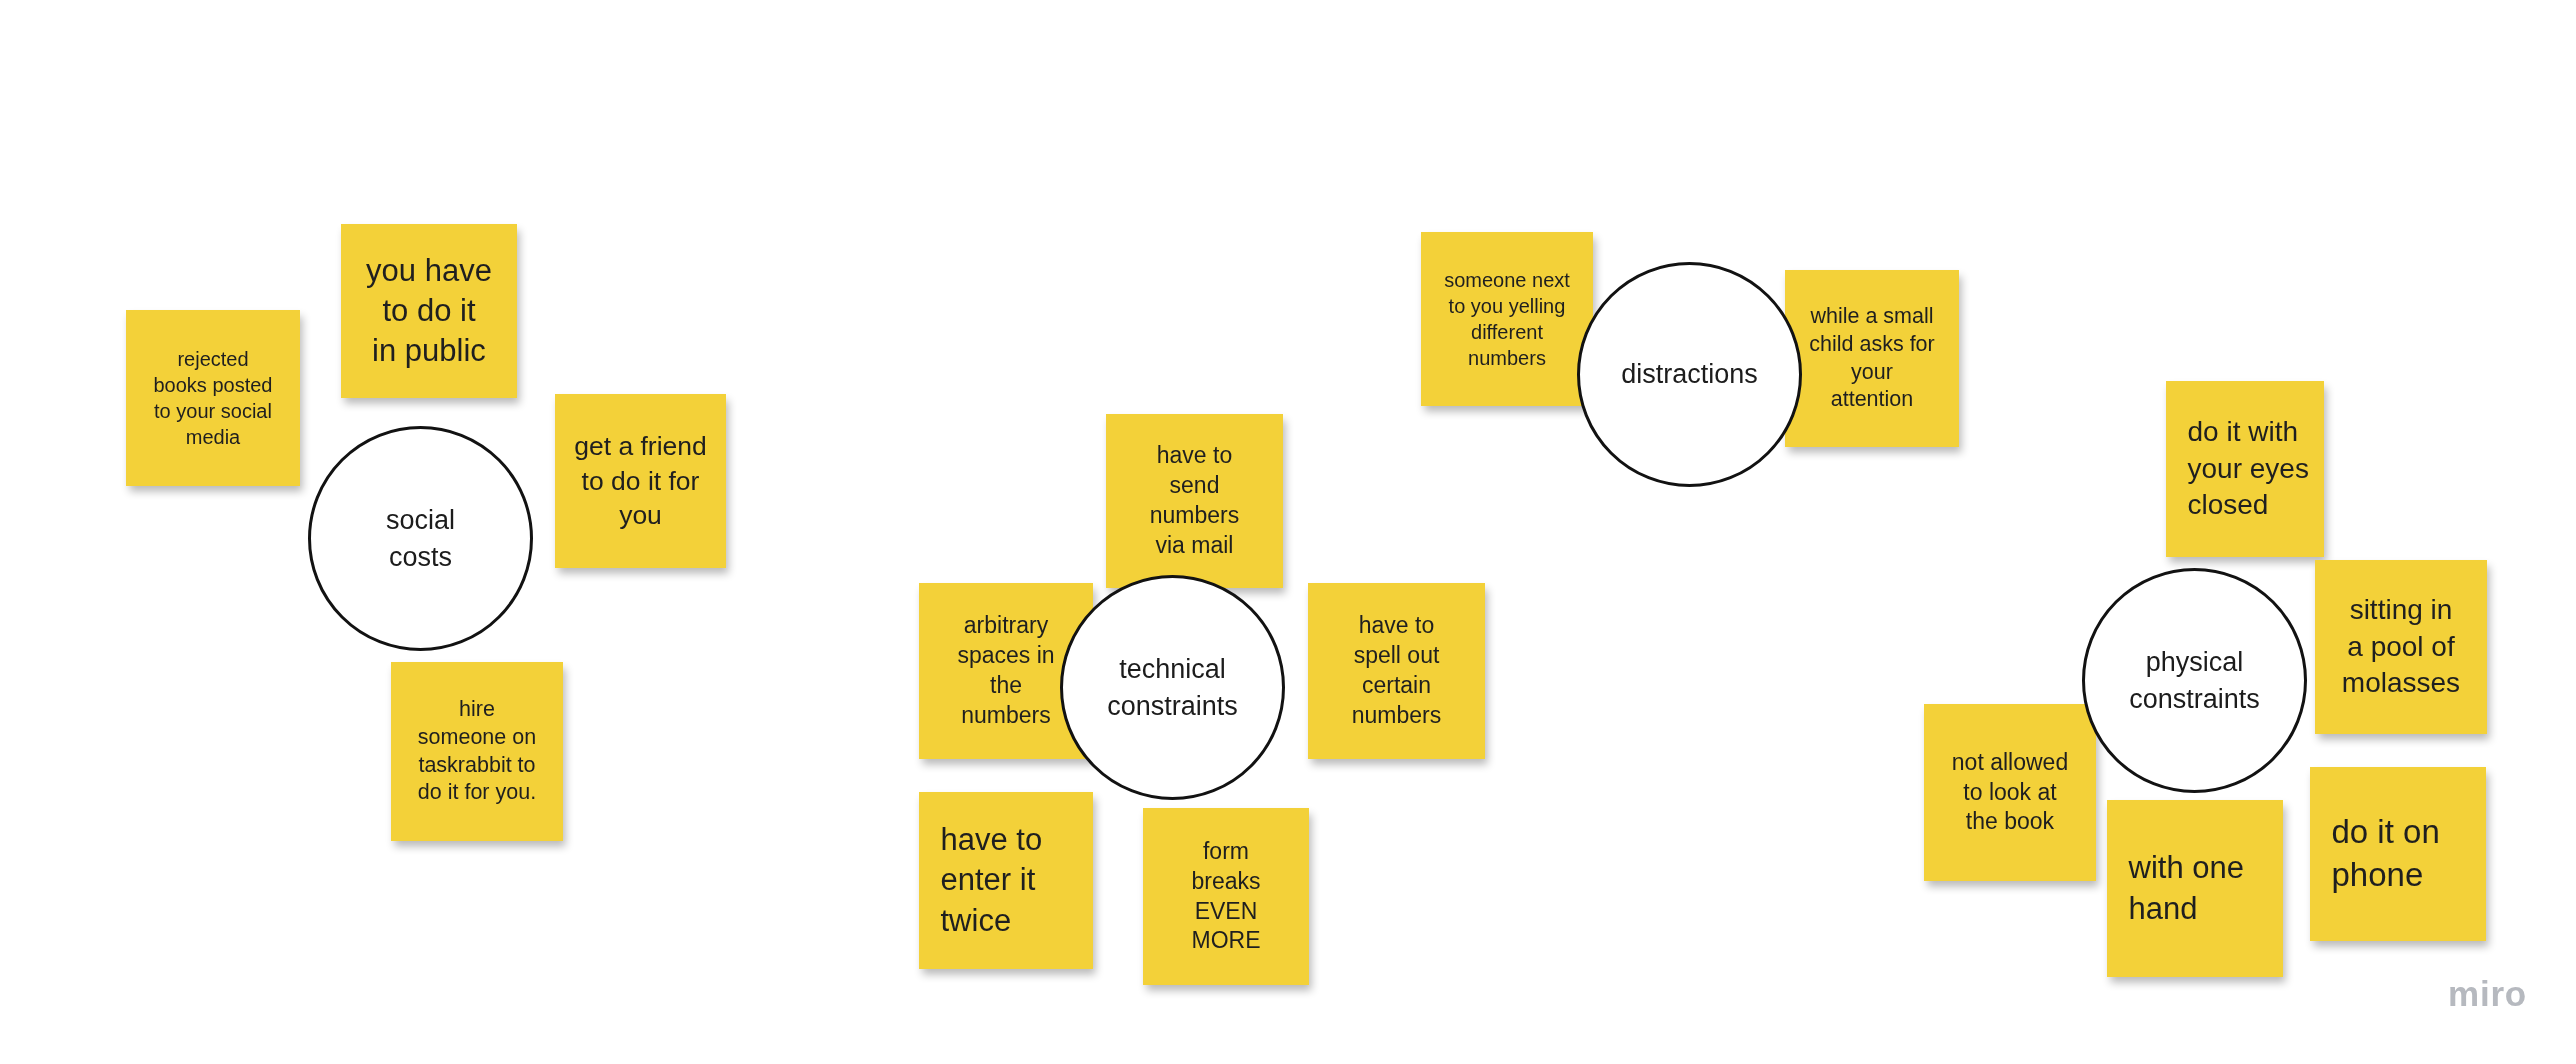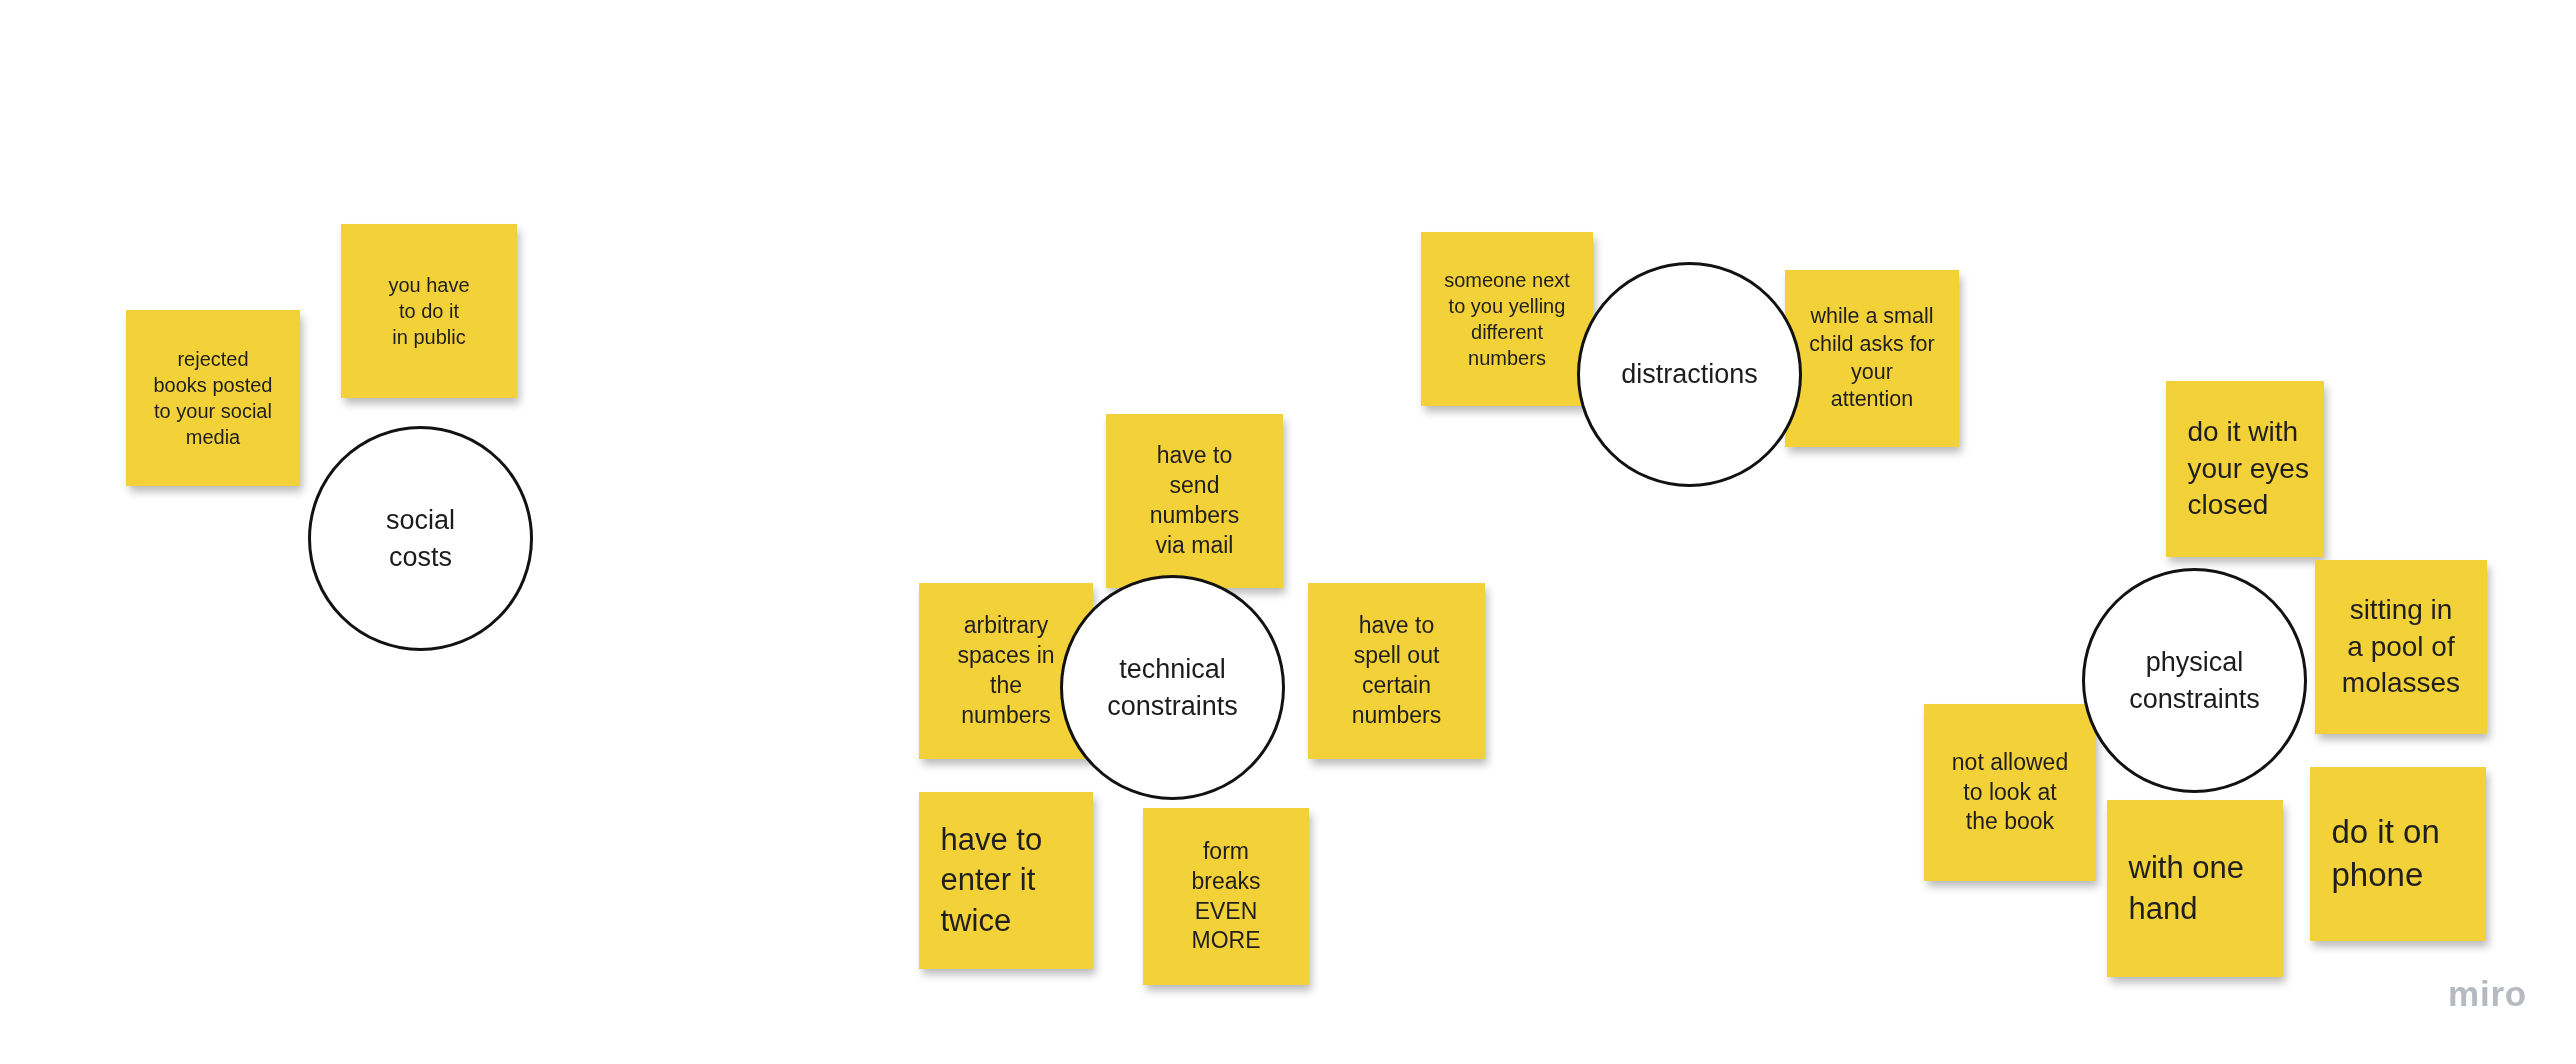--- a/index.html
+++ b/index.html
@@ -51,23 +51,30 @@
 </head>
 <body>
 
 <div class="board">
 
 
   <div class="note" style="left:126px; top:310px; width:174px; height:176px; font-size:20px;">rejected
 books posted
 to your social
 media</div>
-  <div class="note" style="left:341px; top:224px; width:176px; height:174px; font-size:20px;">you have
+  <div class="note" style="left:341px; top:224px; width:176px; height:174px; font-size:31px;">you have
 to do it
 in public</div>
+  <div class="note" style="left:555px; top:394px; width:171px; height:174px; font-size:26.5px;">get a friend
+to do it for
+you</div>
+  <div class="note" style="left:391px; top:662px; width:172px; height:179px; font-size:21.5px;">hire
+someone on
+taskrabbit to
+do it for you.</div>
   <div class="circle" style="left:308px; top:426px;">
     <span class="circle-label">social
 costs</span>
   </div>
 
   <div class="note" style="left:1106px; top:414px; width:177px; height:174px; font-size:23px;">have to
 send
 numbers
 via mail</div>
   <div class="note" style="left:919px; top:583px; width:174px; height:176px; font-size:23px;">arbitrary

